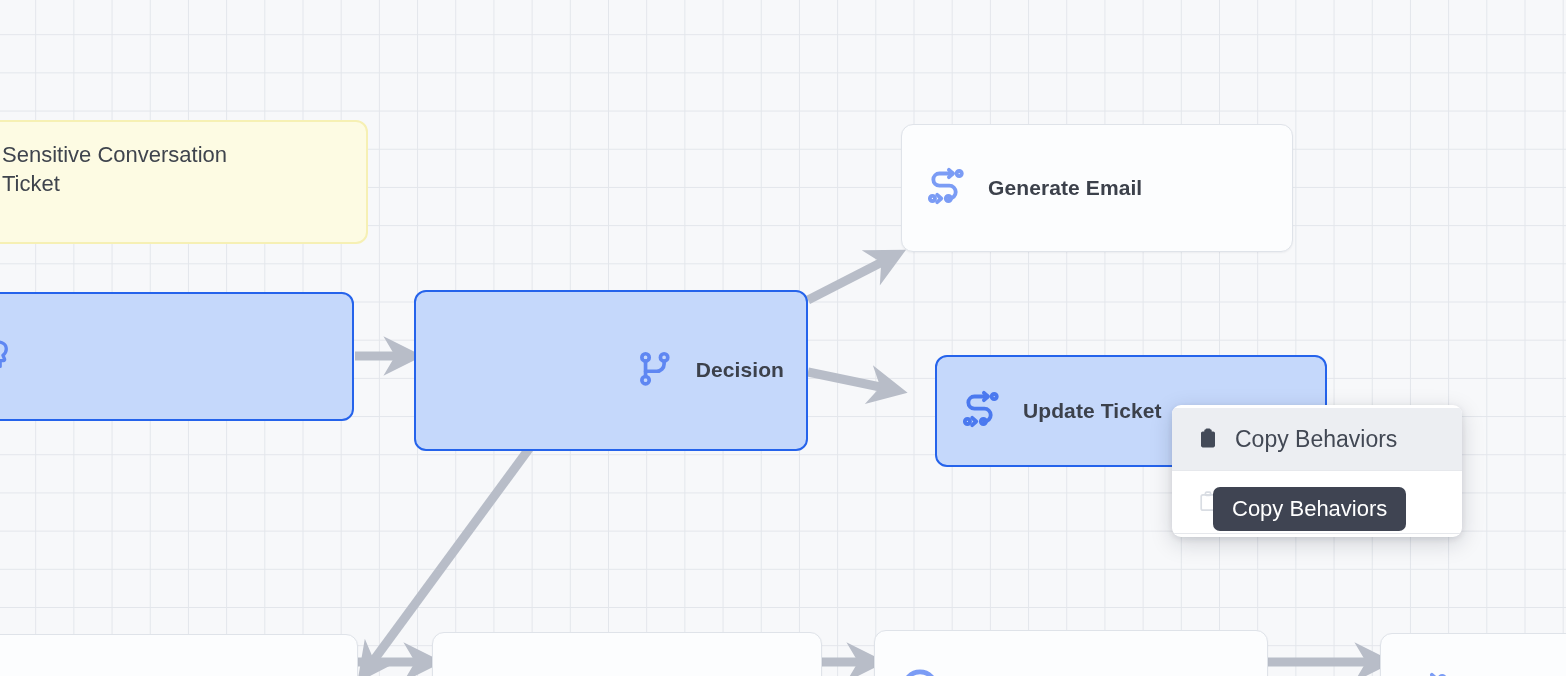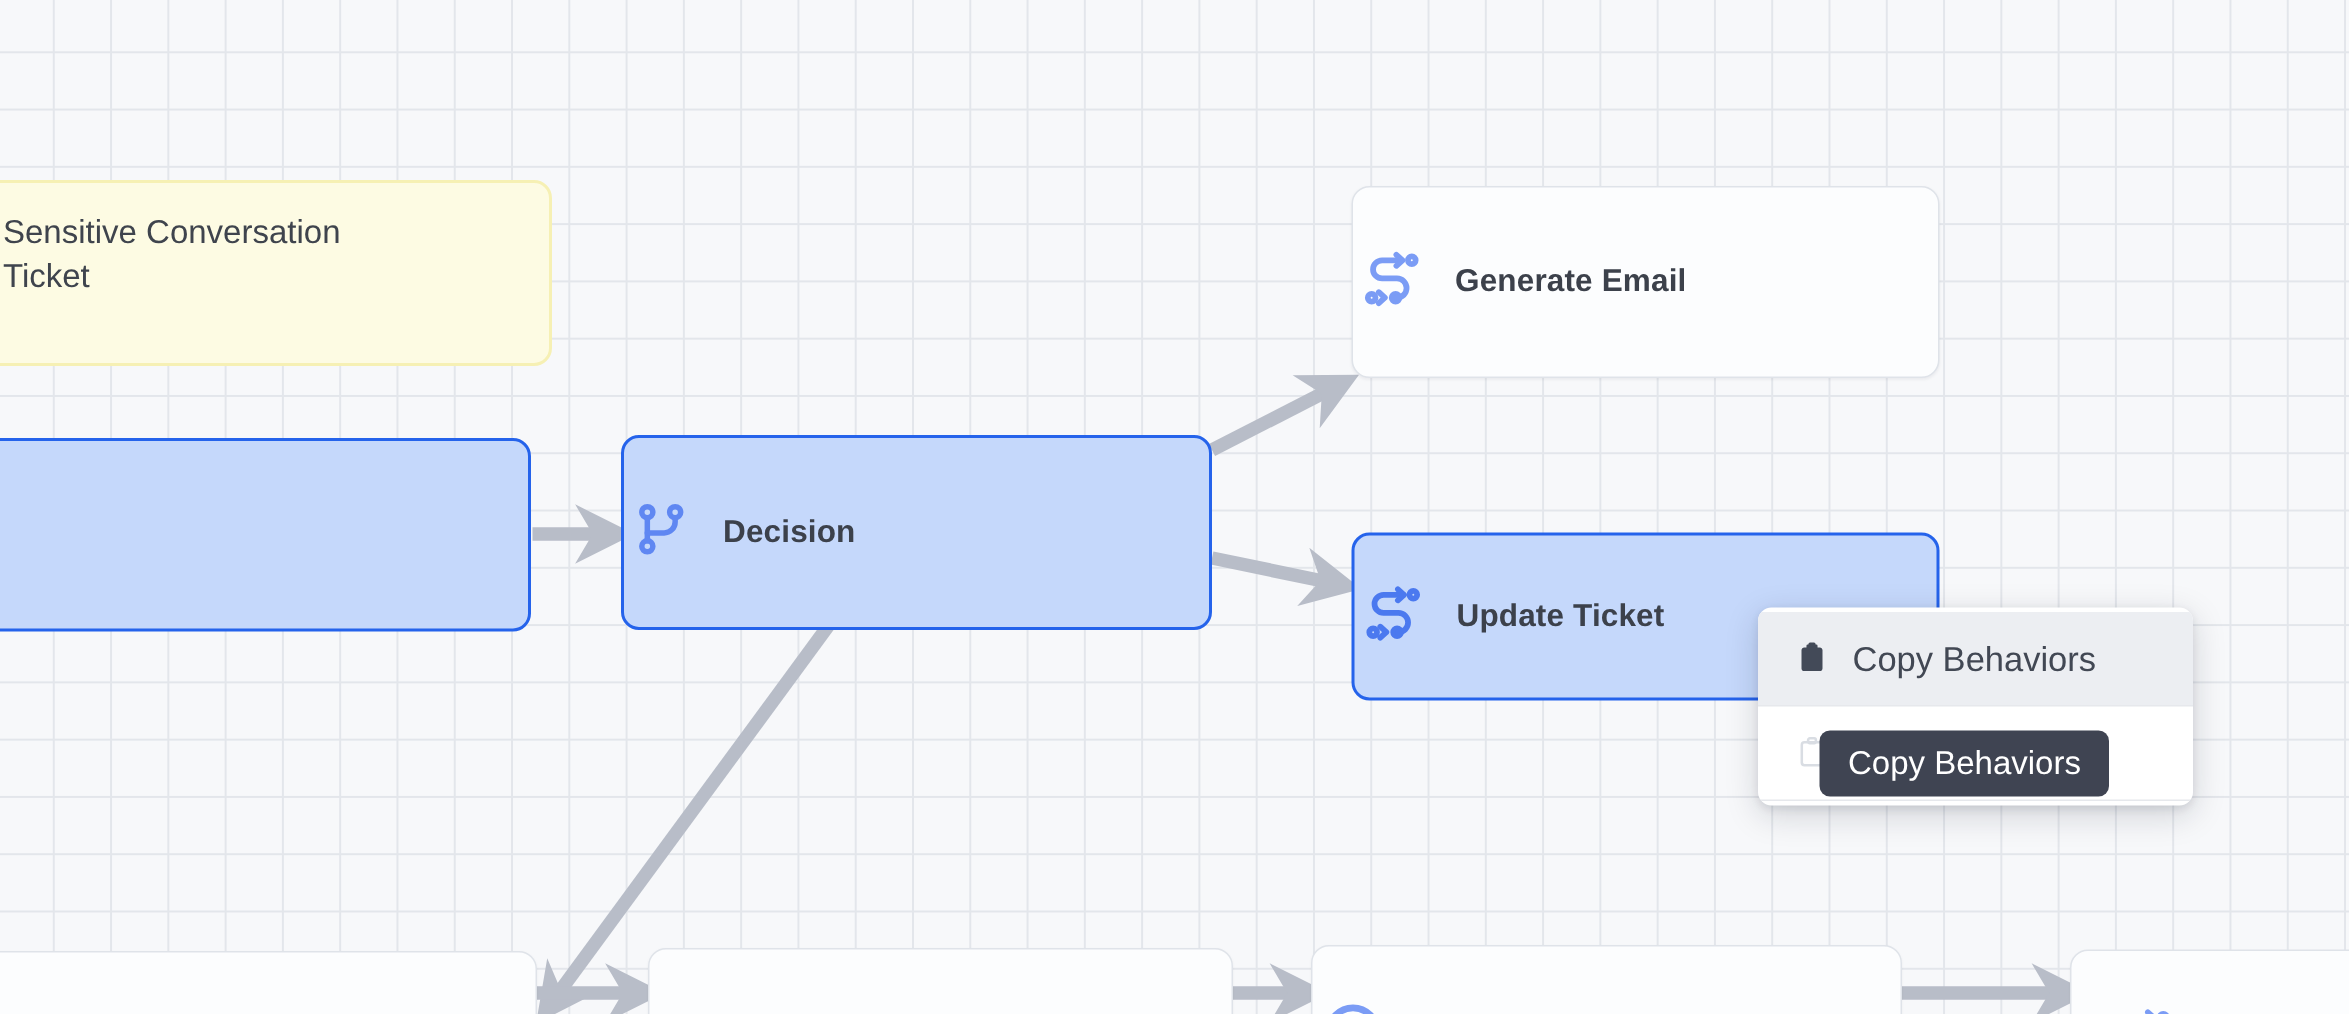--- a/index.html
+++ b/index.html
@@ -26,21 +26,21 @@
 
   
   .node {
     position:absolute;
     display:flex;
     align-items:center;
     border-radius:12px;
     background:#fcfdfe;
     border:1.5px solid #dfe3e9;
     box-shadow:0 1px 2px rgba(16,24,40,.05);
-    padding:0 4px;
+    padding:0 22px;
     gap:20px;
   }
   .node.selected {
     background:#c5d8fb;
     border:2.5px solid #2563eb;
     box-shadow:none;
   }
   .node .label {
     font-size:21px;
     font-weight:700;
@@ -136,21 +136,21 @@
 
   <div class="node selected" style="left:-48px; top:292px; width:402px; height:129px;">
     <span class="nicon">
       <svg width="42" height="42" viewBox="0 0 24 24" fill="none" stroke="#5f87f2" stroke-width="1.9" stroke-linecap="round" stroke-linejoin="round">
         <path d="M12 4.5c-3.6 0-6.2 2.3-6.2 5.2 0 1.5.6 2.6 1.4 3.5v3.1h2.3v2.2h4.3v-3.3h1.9c.5 0 .8-.4.6-.9l-.9-2.1c1.2-.9 1.9-2.2 1.9-3.6 0-2.6-2.1-4.1-5.3-4.1z"></path>
         <circle cx="10.1" cy="9.3" r="1.9" fill="#5f87f2" stroke="none"></circle>
       </svg>
     </span>
   </div>
 
-  <div class="node selected" style="left:414px; top:290px; width:394px; height:130px;">
+  <div class="node selected" style="left:414px; top:290px; width:394px; height:161px;justify-content:flex-end;">
     <span class="nicon">
       <svg width="42" height="42" viewBox="0 0 24 24" fill="none" stroke="#5f87f2" stroke-width="2.1" stroke-linecap="round" stroke-linejoin="round">
         <circle cx="6.6" cy="5.4" r="2.1"></circle>
         <circle cx="17.2" cy="5.4" r="2.1"></circle>
         <circle cx="6.6" cy="18.4" r="2.1"></circle>
         <path d="M6.6 7.5v8.8"></path>
         <path d="M17.2 7.5v1.6c0 2.3-1.9 4.2-4.2 4.2H6.6"></path>
       </svg>
     </span>
     <span class="label">Decision</span>
@@ -163,21 +163,21 @@
         <circle cx="4.6" cy="18.8" r="1.4"></circle>
         <circle cx="13.3" cy="18.8" r="1.4"></circle>
         <path d="M15.6 5.2H8.4a3.3 3.3 0 0 0 0 6.6h5.4a3.5 3.5 0 0 1 0 7h-.1"></path>
         <path d="M13.6 3.2l2.2 2-2.2 2"></path>
         <path d="M7.2 16.8l2.2 2-2.2 2"></path>
       </svg>
     </span>
     <span class="label">Generate Email</span>
   </div>
 
-  <div class="node selected" style="left:901px; top:355px; width:392px; height:112px; overflow:hidden;text-align:center;">
+  <div class="node selected" style="left:935px; top:355px; width:392px; height:112px; overflow:hidden;text-align:center;">
     <span class="nicon">
       <svg width="44" height="44" viewBox="0 0 24 24" fill="none" stroke="#4b79ef" stroke-width="2.1" stroke-linecap="round" stroke-linejoin="round">
         <circle cx="19.2" cy="5.2" r="1.4"></circle>
         <circle cx="4.6" cy="18.8" r="1.4"></circle>
         <circle cx="13.3" cy="18.8" r="1.4"></circle>
         <path d="M15.6 5.2H8.4a3.3 3.3 0 0 0 0 6.6h5.4a3.5 3.5 0 0 1 0 7h-.1"></path>
         <path d="M13.6 3.2l2.2 2-2.2 2"></path>
         <path d="M7.2 16.8l2.2 2-2.2 2"></path>
       </svg>
     </span>

